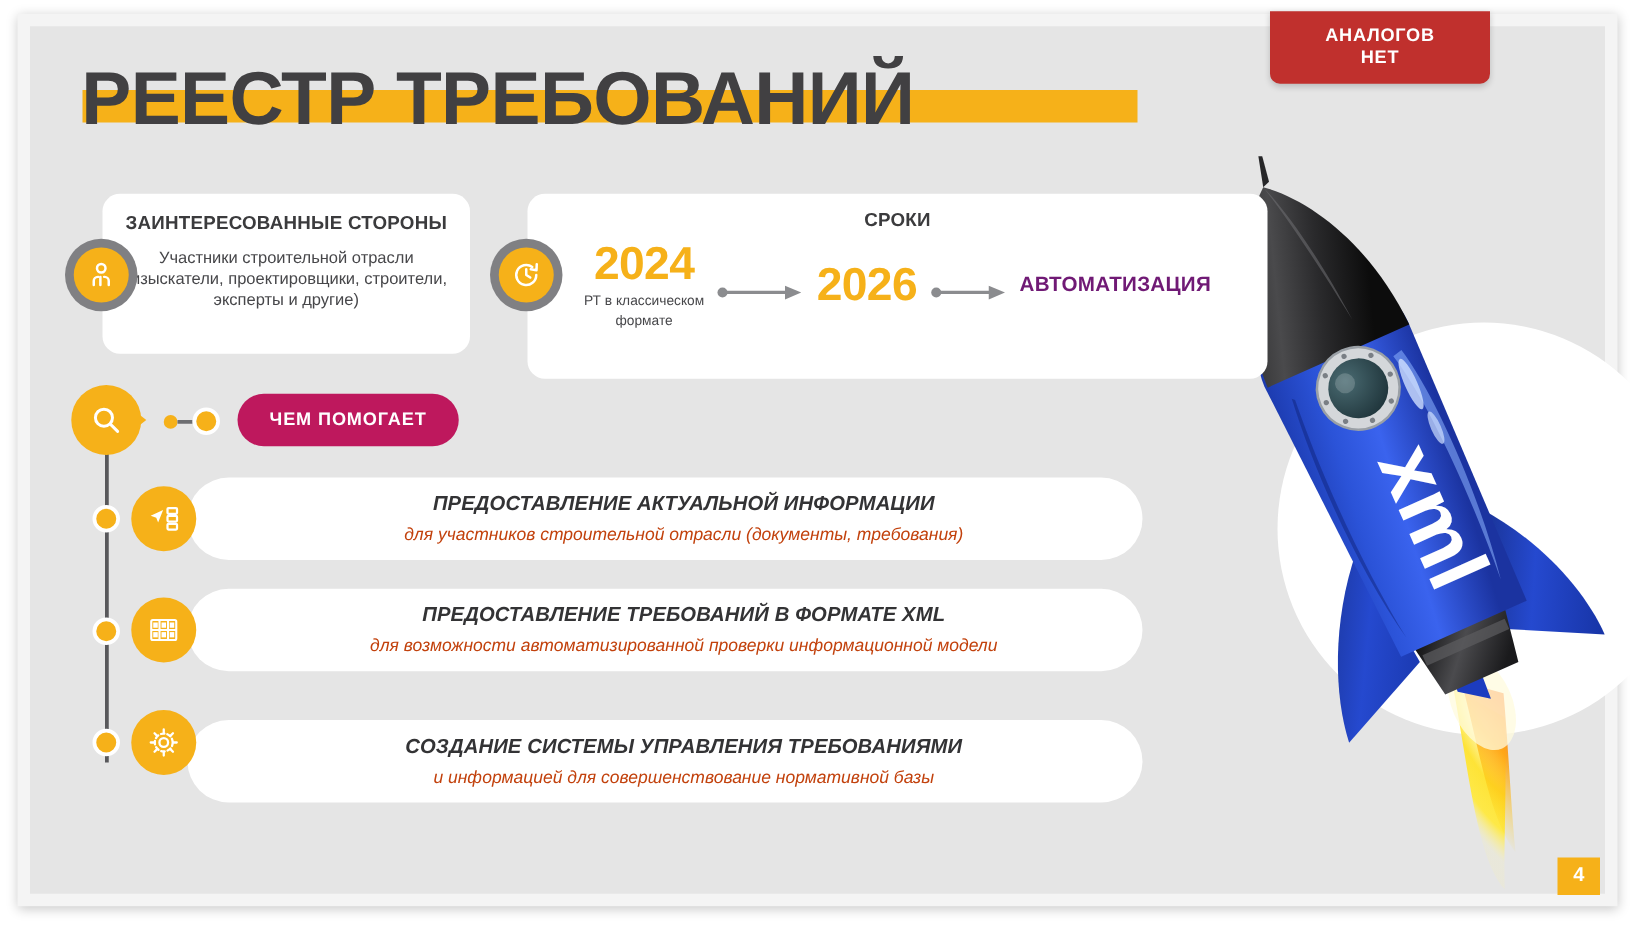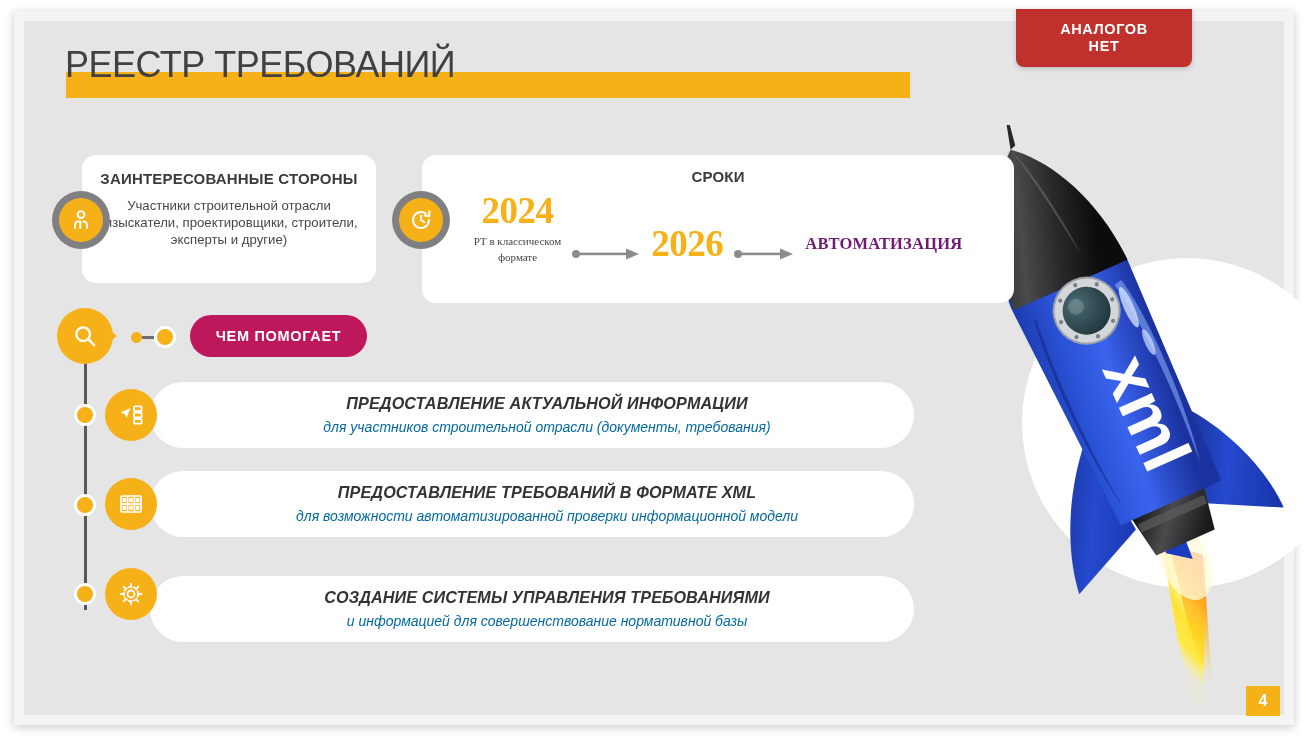--- a/index.html
+++ b/index.html
@@ -52,22 +52,22 @@
   .title-bar {
     position: absolute;
     left: 66px; top: 72px;
     width: 844px; height: 26px;
     background: #f6b119;
     z-index: 3;
   }
   .page-title {
     position: absolute;
     left: 65px; top: 44px;
-    font-size: 36px;
-    font-weight: normal;
+    font-size: 60px;
+    font-weight: bold;
     color: #414042;
     letter-spacing: -0.5px;
     z-index: 4;
     white-space: nowrap;
   }
 
   
   .rocket-disc {
     position: absolute;
     left: 1022px; top: 258px;
@@ -127,25 +127,24 @@
     font-size: 13.2px;
     color: #47474a;
     line-height: 17px;
   }
   .card-stakeholders .card-heading { margin-top: 14px; }
   .card-stakeholders .card-body { margin-top: 9px; padding: 0 12px; }
 
   .card-terms .card-heading { margin-top: 12px; }
   .timeline-row {
     display: flex;
-    align-items: flex-end;
+    align-items: center;
     justify-content: center;
     margin-top: 4px;
     padding: 0 14px;
-    font-family: Liberation Serif, serif;
   }
   .tl-step { text-align: center; }
   .tl-year {
     font-size: 37px;
     font-weight: bold;
     color: #f6b119;
     line-height: 42px;
     letter-spacing: -0.5px;
   }
   .tl-auto {
@@ -275,21 +274,21 @@
   .benefit-text { text-align: center; padding-left: 30px; }
   .benefit-title {
     font-size: 16.2px;
     font-weight: bold;
     color: #333335;
     line-height: 21px;
     letter-spacing: 0.1px;
   }
   .benefit-sub {
     font-size: 14px;
-    color: #0369a1;
+    color: #c2410c;
     line-height: 19px;
     margin-top: 4px;
   }
 
   
   .page-num {
     position: absolute;
     left: 1246px; top: 686px;
     width: 34px; height: 30px;
     background: #f6b119;

